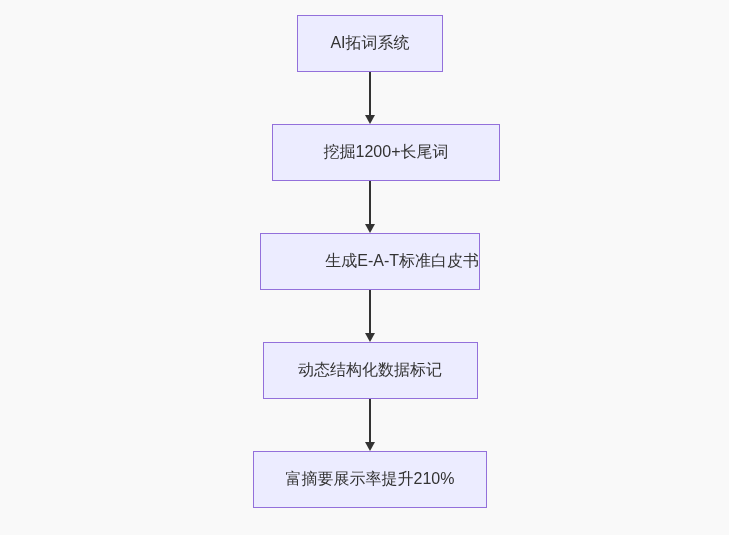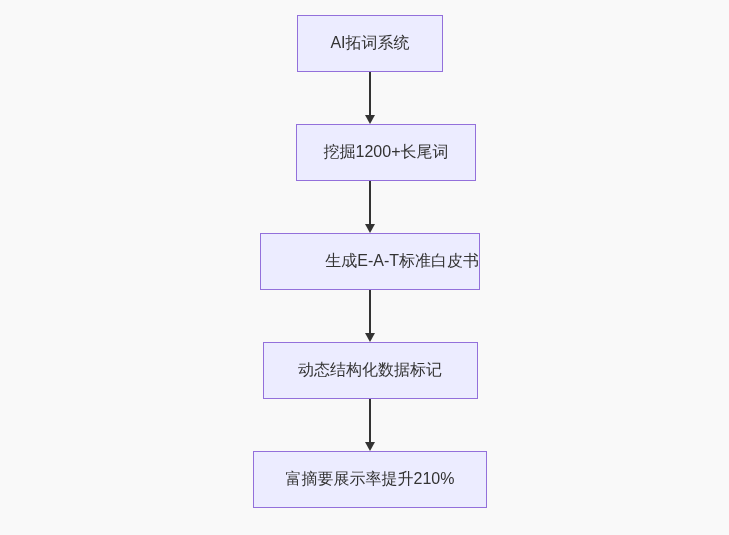--- a/index.html
+++ b/index.html
@@ -65,21 +65,21 @@
 
     <div class="node" style="width:146px;">
       <span>AI拓词系统</span>
     </div>
 
     <div class="edge">
       <div class="line"></div>
       <div class="head"></div>
     </div>
 
-    <div class="node" style="width:180px;margin-left:32px;">
+    <div class="node" style="width:228px;margin-left:32px;">
       <span>挖掘1200+长尾词</span>
     </div>
 
     <div class="edge">
       <div class="line"></div>
       <div class="head"></div>
     </div>
 
     <div class="node" style="width:220px;justify-content:flex-end;">
       <span>生成E-A-T标准白皮书</span>

